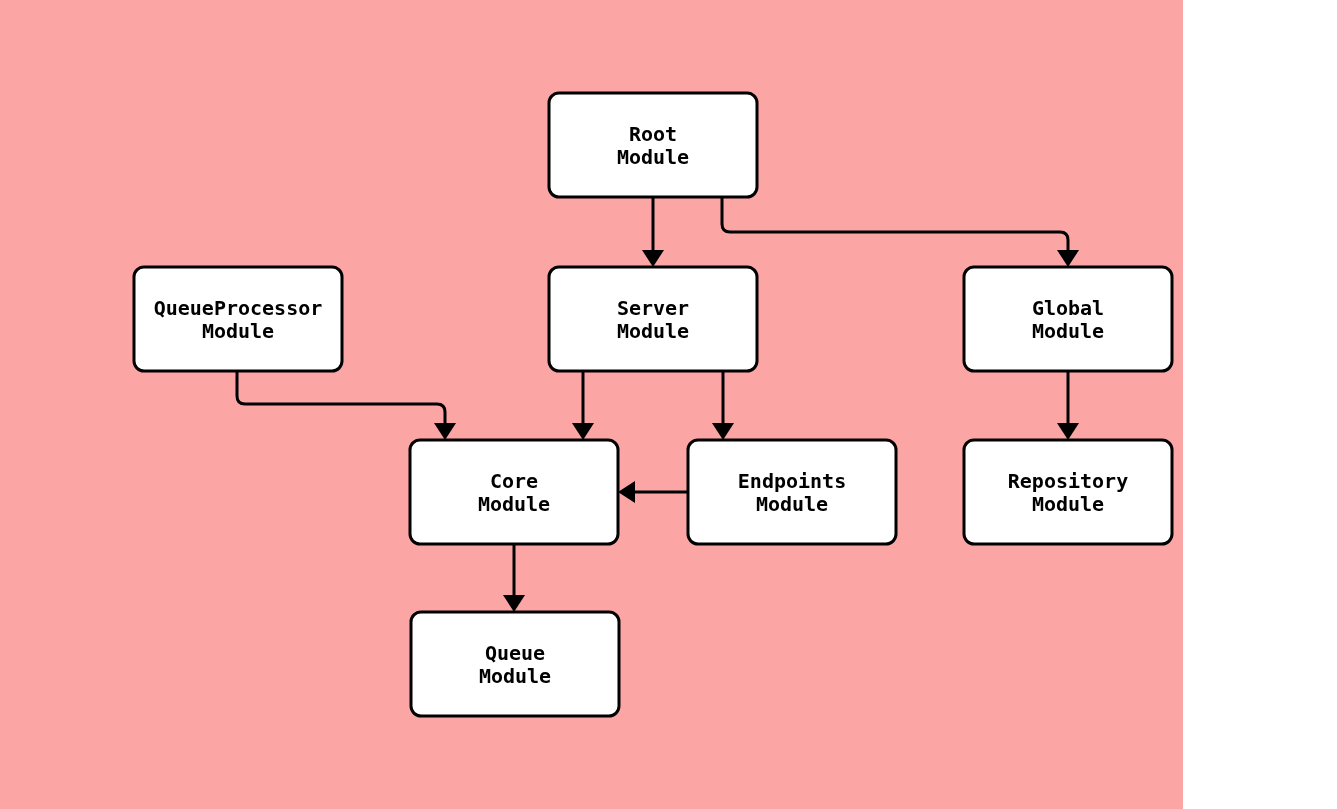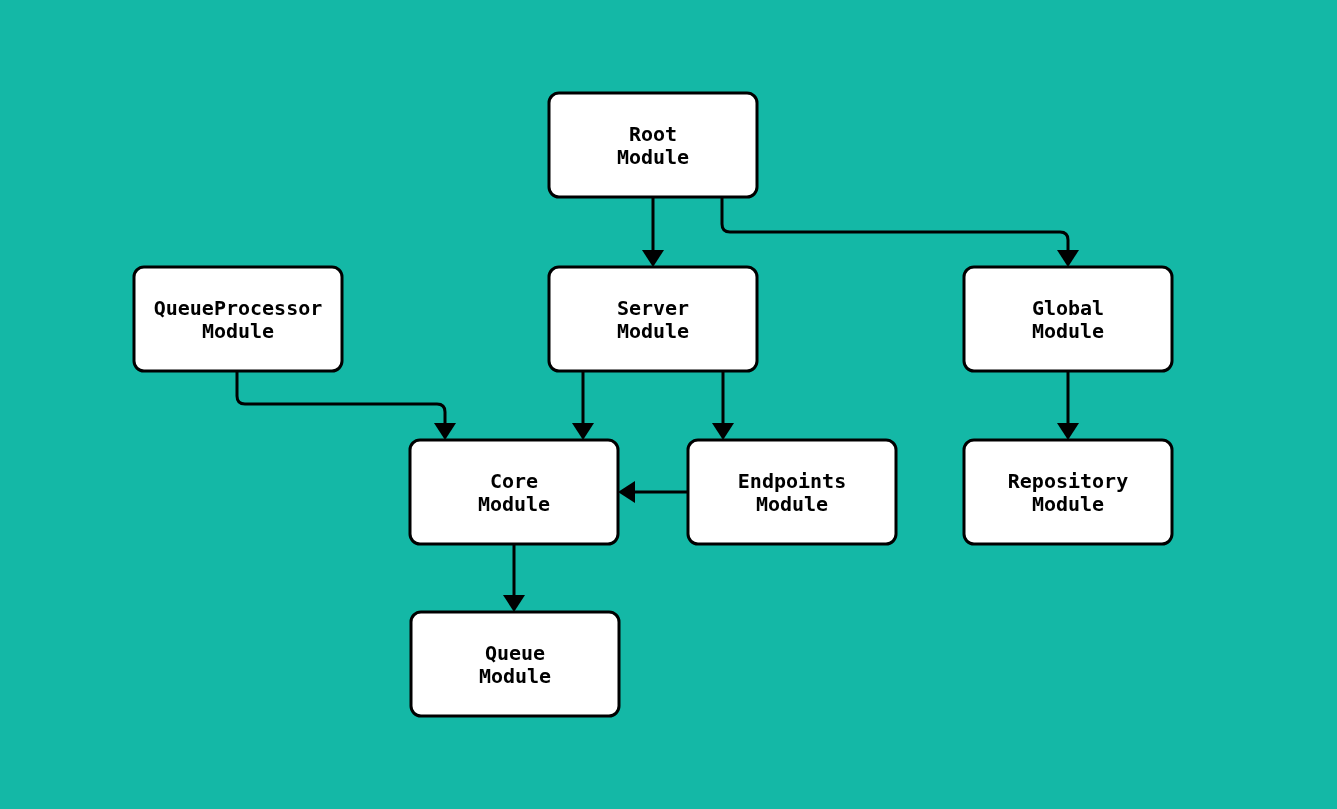--- a/index.html
+++ b/index.html
@@ -5,24 +5,24 @@
   html, body {
     margin: 0;
     padding: 0;
     background: #ffffff;
     width: 1337px;
     height: 809px;
     overflow: hidden;
     font-family: "DejaVu Sans Mono", monospace;
   }
   .canvas-wrap {
-    width: 1337px;
+    width: 1183px;
     height: 809px;
     position: relative;
-    background: #14b8a6;
+    background: #fca5a5;
   }
   svg { display: block; }
   .node-box {
     fill: #ffffff;
     stroke: #000000;
     stroke-width: 3;
   }
   .edge {
     fill: none;
     stroke: #000000;

